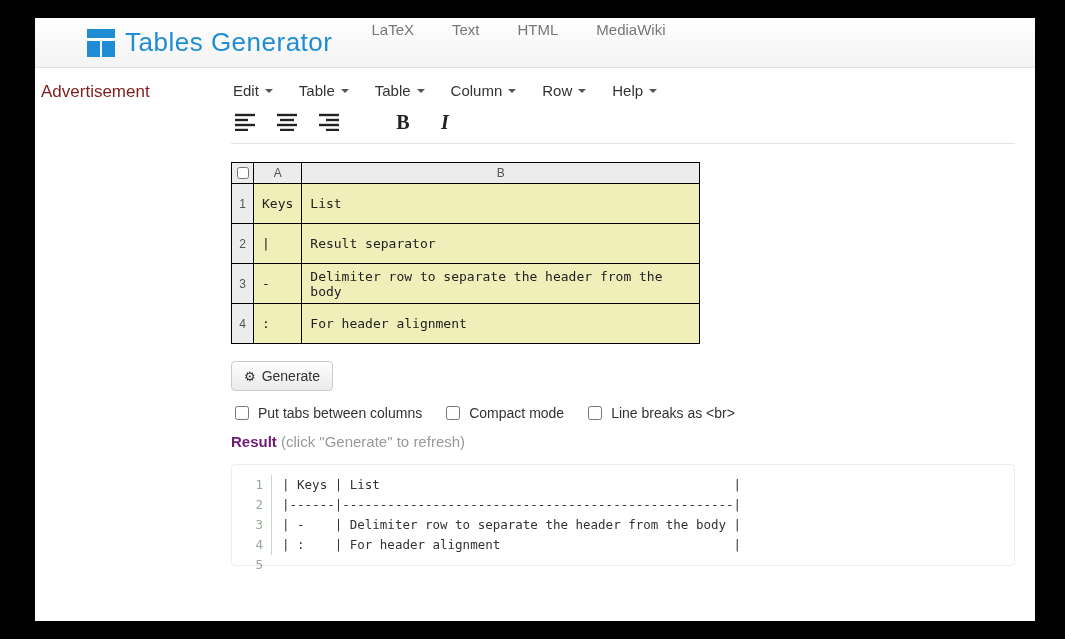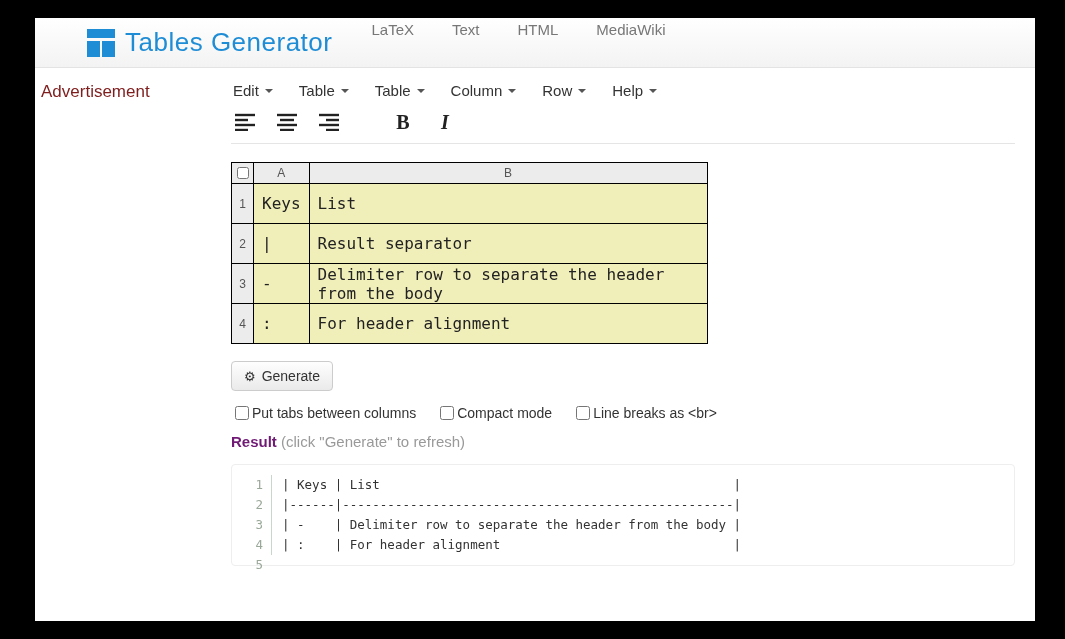--- a/index.html
+++ b/index.html
@@ -38,31 +38,31 @@
 
   
   .sheet-wrap { display:inline-block; }
   table.sheet { border-collapse:collapse; }
   .sheet th, .sheet td { border:1px solid #000; }
   .sheet thead th { background:#ececec; color:#555; font-weight:400; font-size:12px; text-align:center; }
   .sheet thead th.corner { width:22px; height:18px; background:#ececec; }
   .sheet thead th.colA { width:48px; }
   .sheet thead th.colB { width:398px; }
   .sheet tbody th.rowhead { background:#ececec; color:#555; width:22px; text-align:center; font-weight:400; font-size:12px; }
-  .sheet tbody td { background:#f0eeb9; height:40px; padding:0 8px; font-family: ui-monospace, SFMono-Regular, Menlo, Consolas, monospace; font-size:16px; color:#222; }
+  .sheet tbody td { background:#f0eeb9; height:40px; padding:0 8px; font-family: ui-monospace, SFMono-Regular, Menlo, Consolas, monospace; font-size:13px; color:#222; }
   .corner-chk { width:12px; height:12px; accent-color:#888; }
 
   
   .gen-row { margin-top:14px; }
   .btn { display:inline-flex; align-items:center; gap:6px; background:linear-gradient(#fefefe,#eaeaea); border:1px solid #ccc; border-radius:4px; padding:6px 12px; font-size:14px; cursor:pointer; color:#333; }
   .gear { font-size:13px; }
 
   
   .opts { display:flex; gap:20px; align-items:center; margin-top:12px; font-size:14px; color:#333; }
-  .opt { display:inline-flex; align-items:center; }
+  .opt { display:inline-flex; align-items:center; gap:6px; }
   .opt input { width:14px; height:14px; }
 
   
   .result-head { margin-top:10px; font-size:15px; }
   .result-head b { color:#701a75; }
   .result-head .hint { color:#999; }
 
   
   .code-wrap { margin-top:14px; border:1px solid #eee; border-radius:4px; padding:10px 10px 10px 50px; position:relative; font-family: ui-monospace, SFMono-Regular, Menlo, Consolas, monospace; font-size:12.5px; color:#333; line-height:1.6; }
   .gutter { position:absolute; left:0; top:10px; bottom:10px; width:40px; border-right:1px solid #c8d8c8; text-align:right; padding-right:8px; color:#9aa89a; line-height:1.6; }

